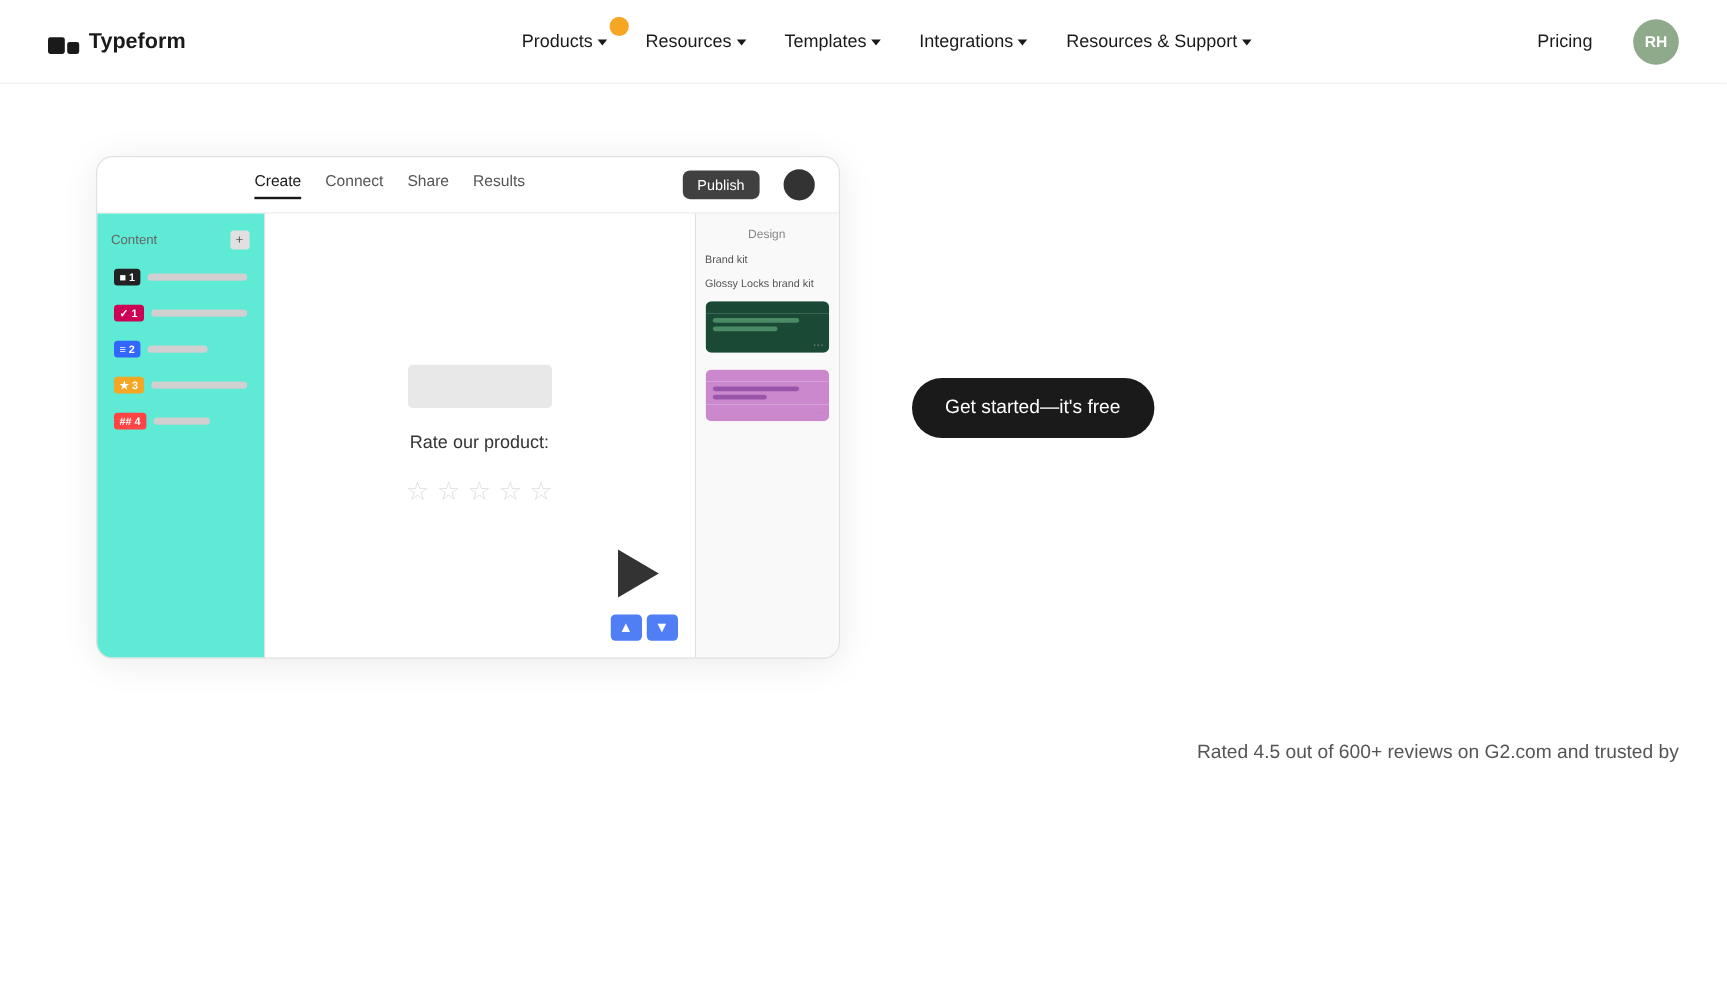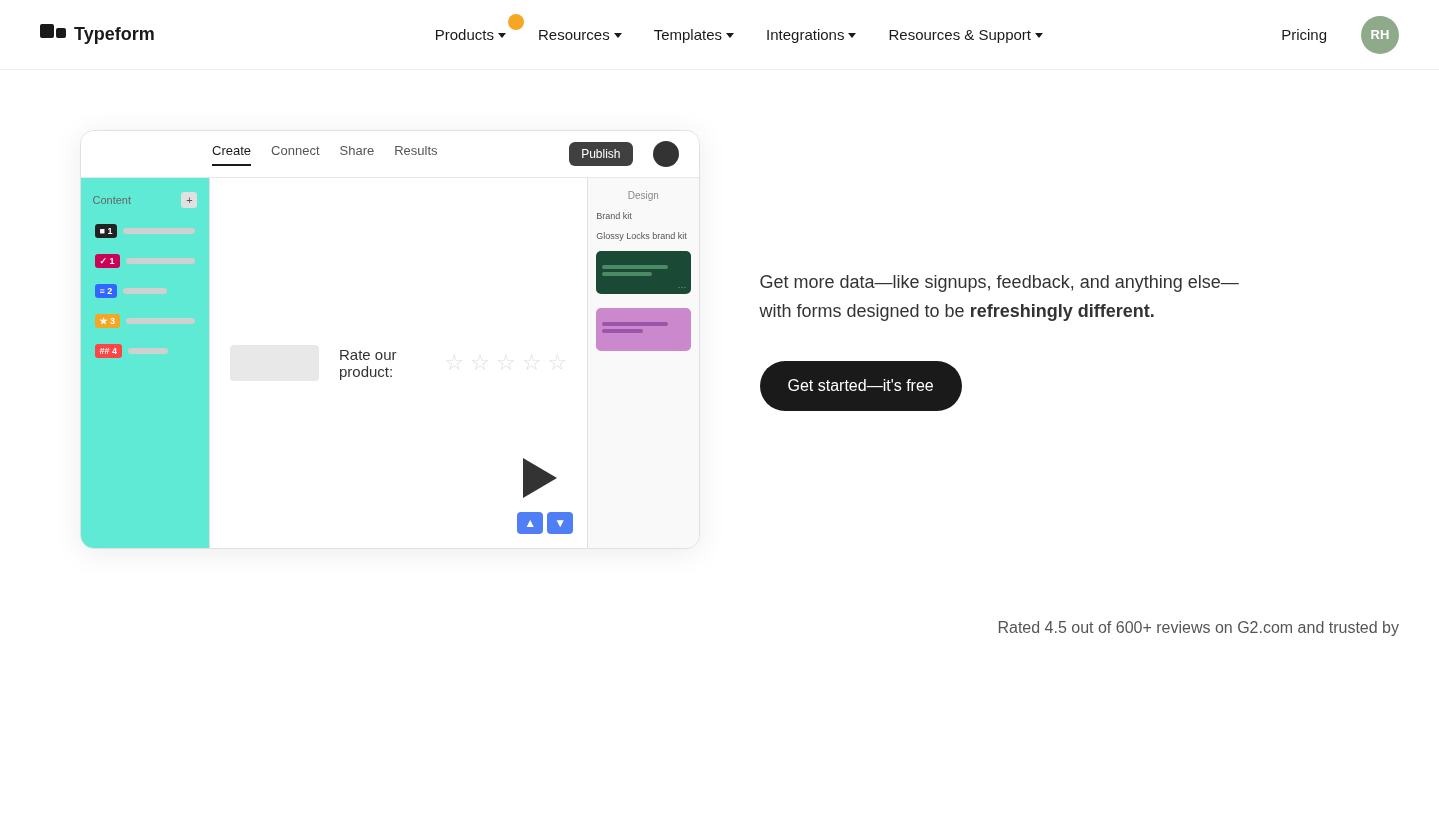--- a/index.html
+++ b/index.html
@@ -9,21 +9,21 @@
     nav {
       display: flex;
       align-items: center;
       padding: 0 40px;
       height: 70px;
       border-bottom: 1px solid #f0f0f0;
       position: relative;
     }
     .nav-logo {
       display: flex;
-      align-items: flex-start;
+      align-items: flex-end;
       gap: 8px;
       text-decoration: none;
       color: #1a1a1a;
       font-weight: 700;
       font-size: 18px;
       margin-right: 56px;
     }
     .logo-icon {
       display: flex;
       align-items: center;
@@ -236,21 +236,21 @@
       height: 6px;
       background: #d0d0d0;
       border-radius: 3px;
     }
 
     
     .mockup-middle {
       flex: 1;
       background: #fff;
       display: flex;
-      flex-direction: row;
+      flex-direction: column;
       align-items: center;
       justify-content: center;
       gap: 20px;
       padding: 20px;
       position: relative;
     }
     .form-preview-box {
       width: 120px;
       height: 36px;
       background: #e8e8e8;
@@ -525,23 +525,20 @@
             </div>
             <div class="color-card-dots" style="background:#cc88cc">···</div>
           </div>
         </div>
 
       </div>
     </div>
   </div>
 
   <div class="hero-text">
-    <p class="hero-subtitle">
-      <span>Get more data—like signups, feedback, and anything else—with forms designed to be </span><strong>refreshingly different.</strong>
-    </p>
     <button class="cta-btn">Get started—it's free</button>
   </div>
 
 </section>
 
 <div class="bottom-strip">
   <span>Rated 4.5 out of 600+ reviews on G2.com and trusted by</span>
 </div>
 
 </body></html>

